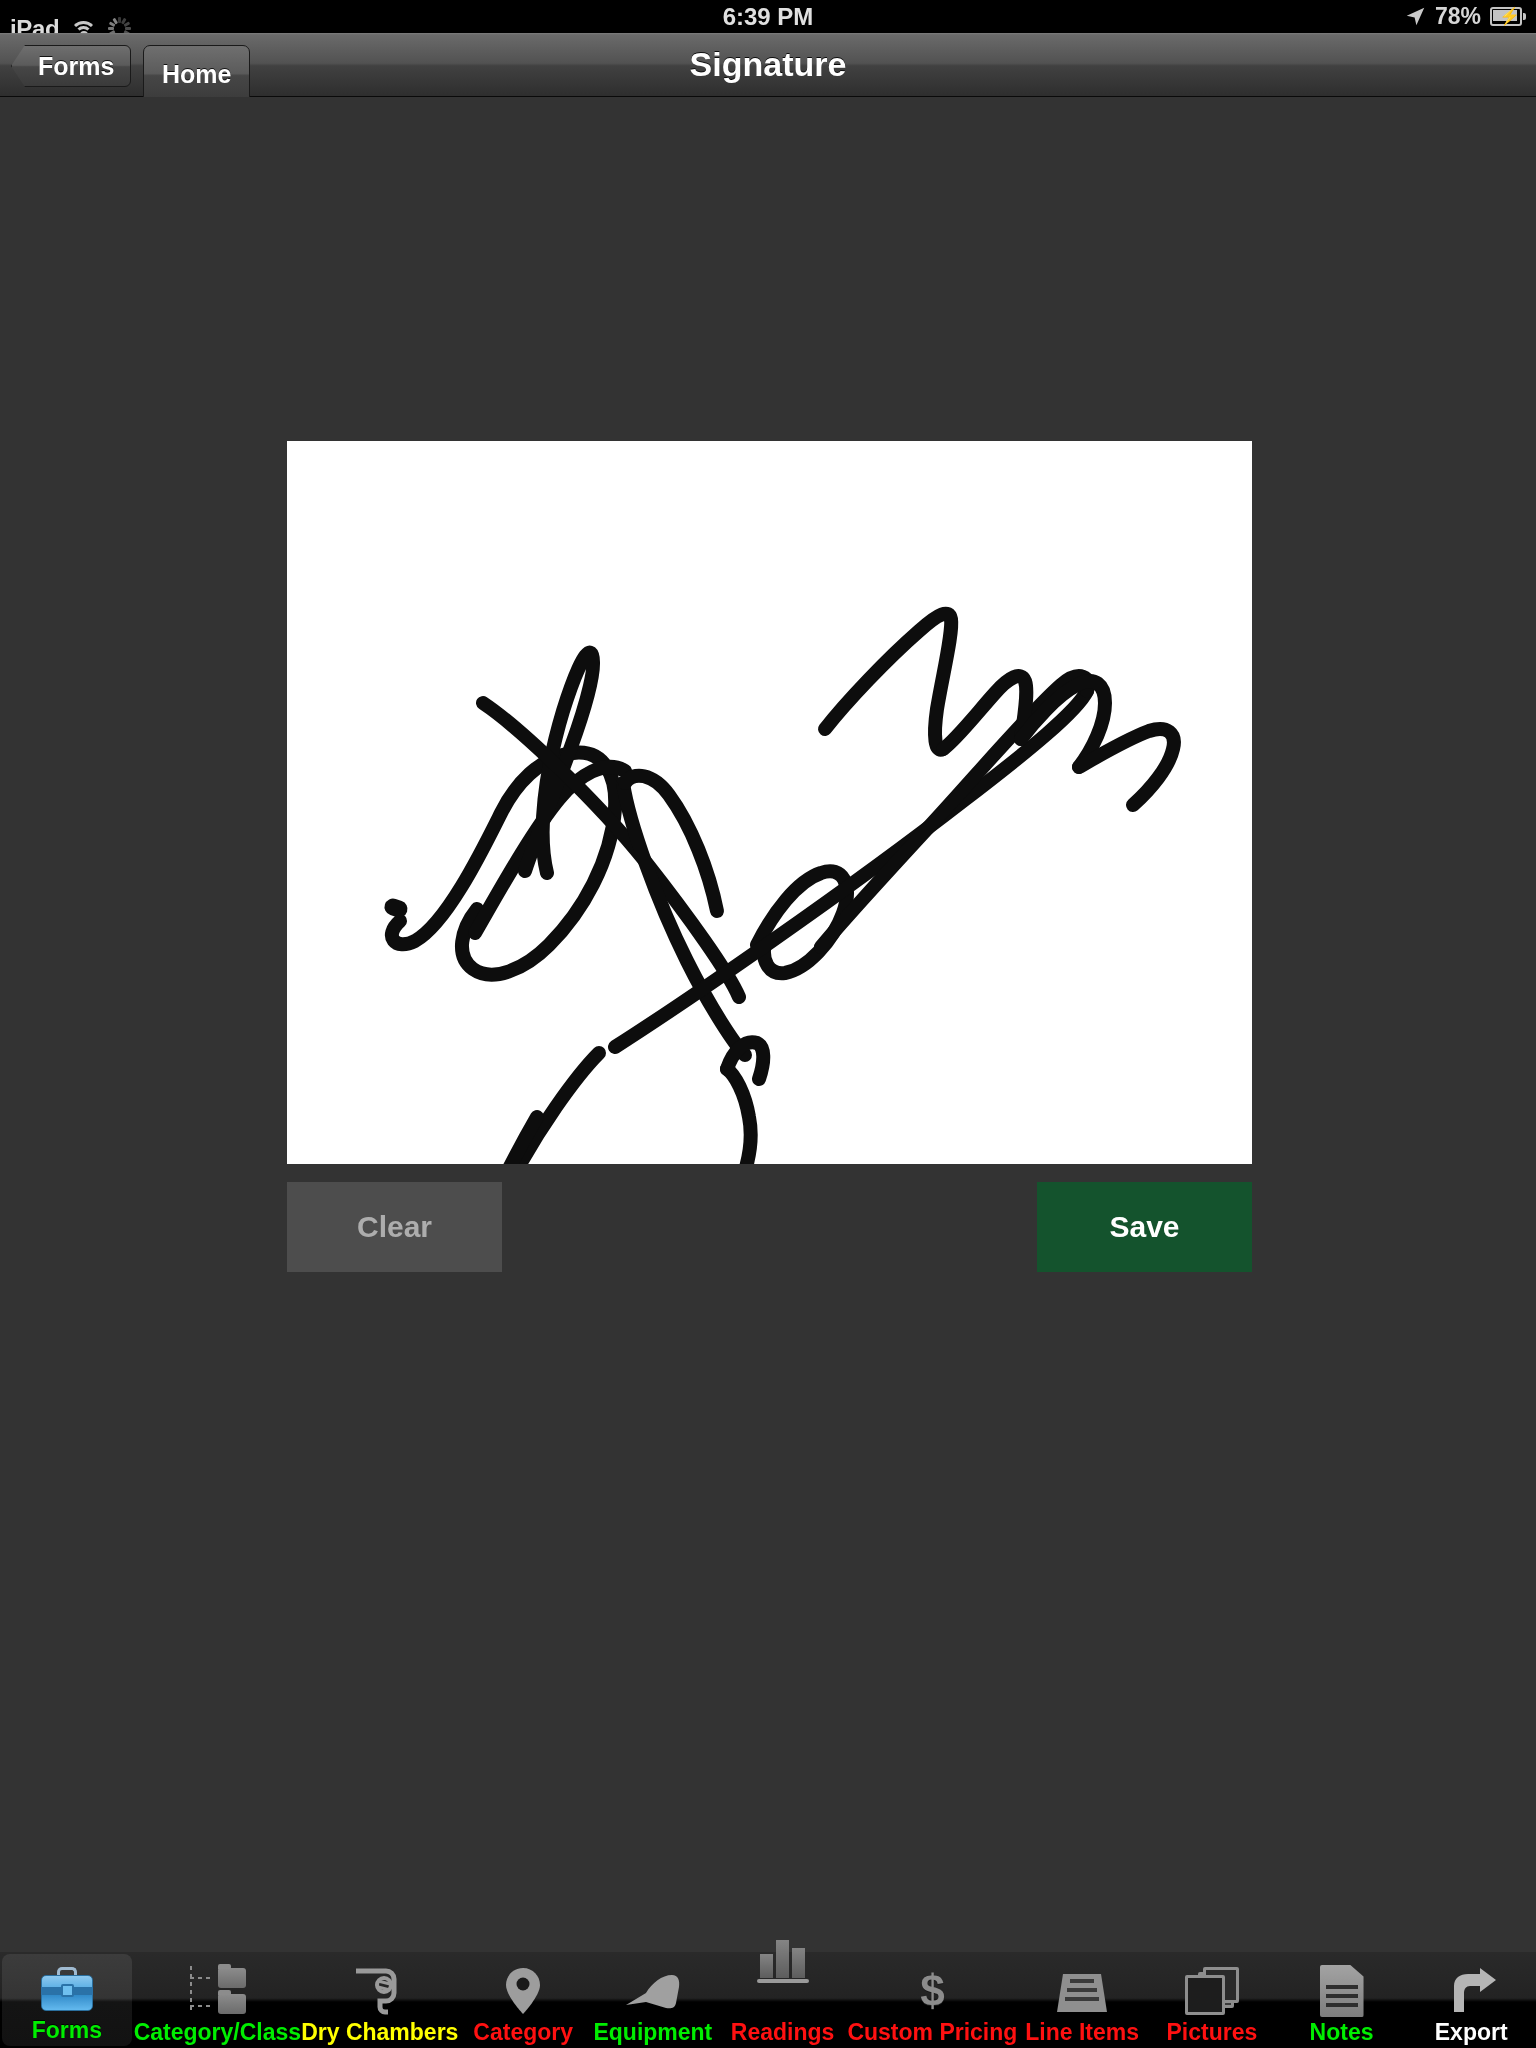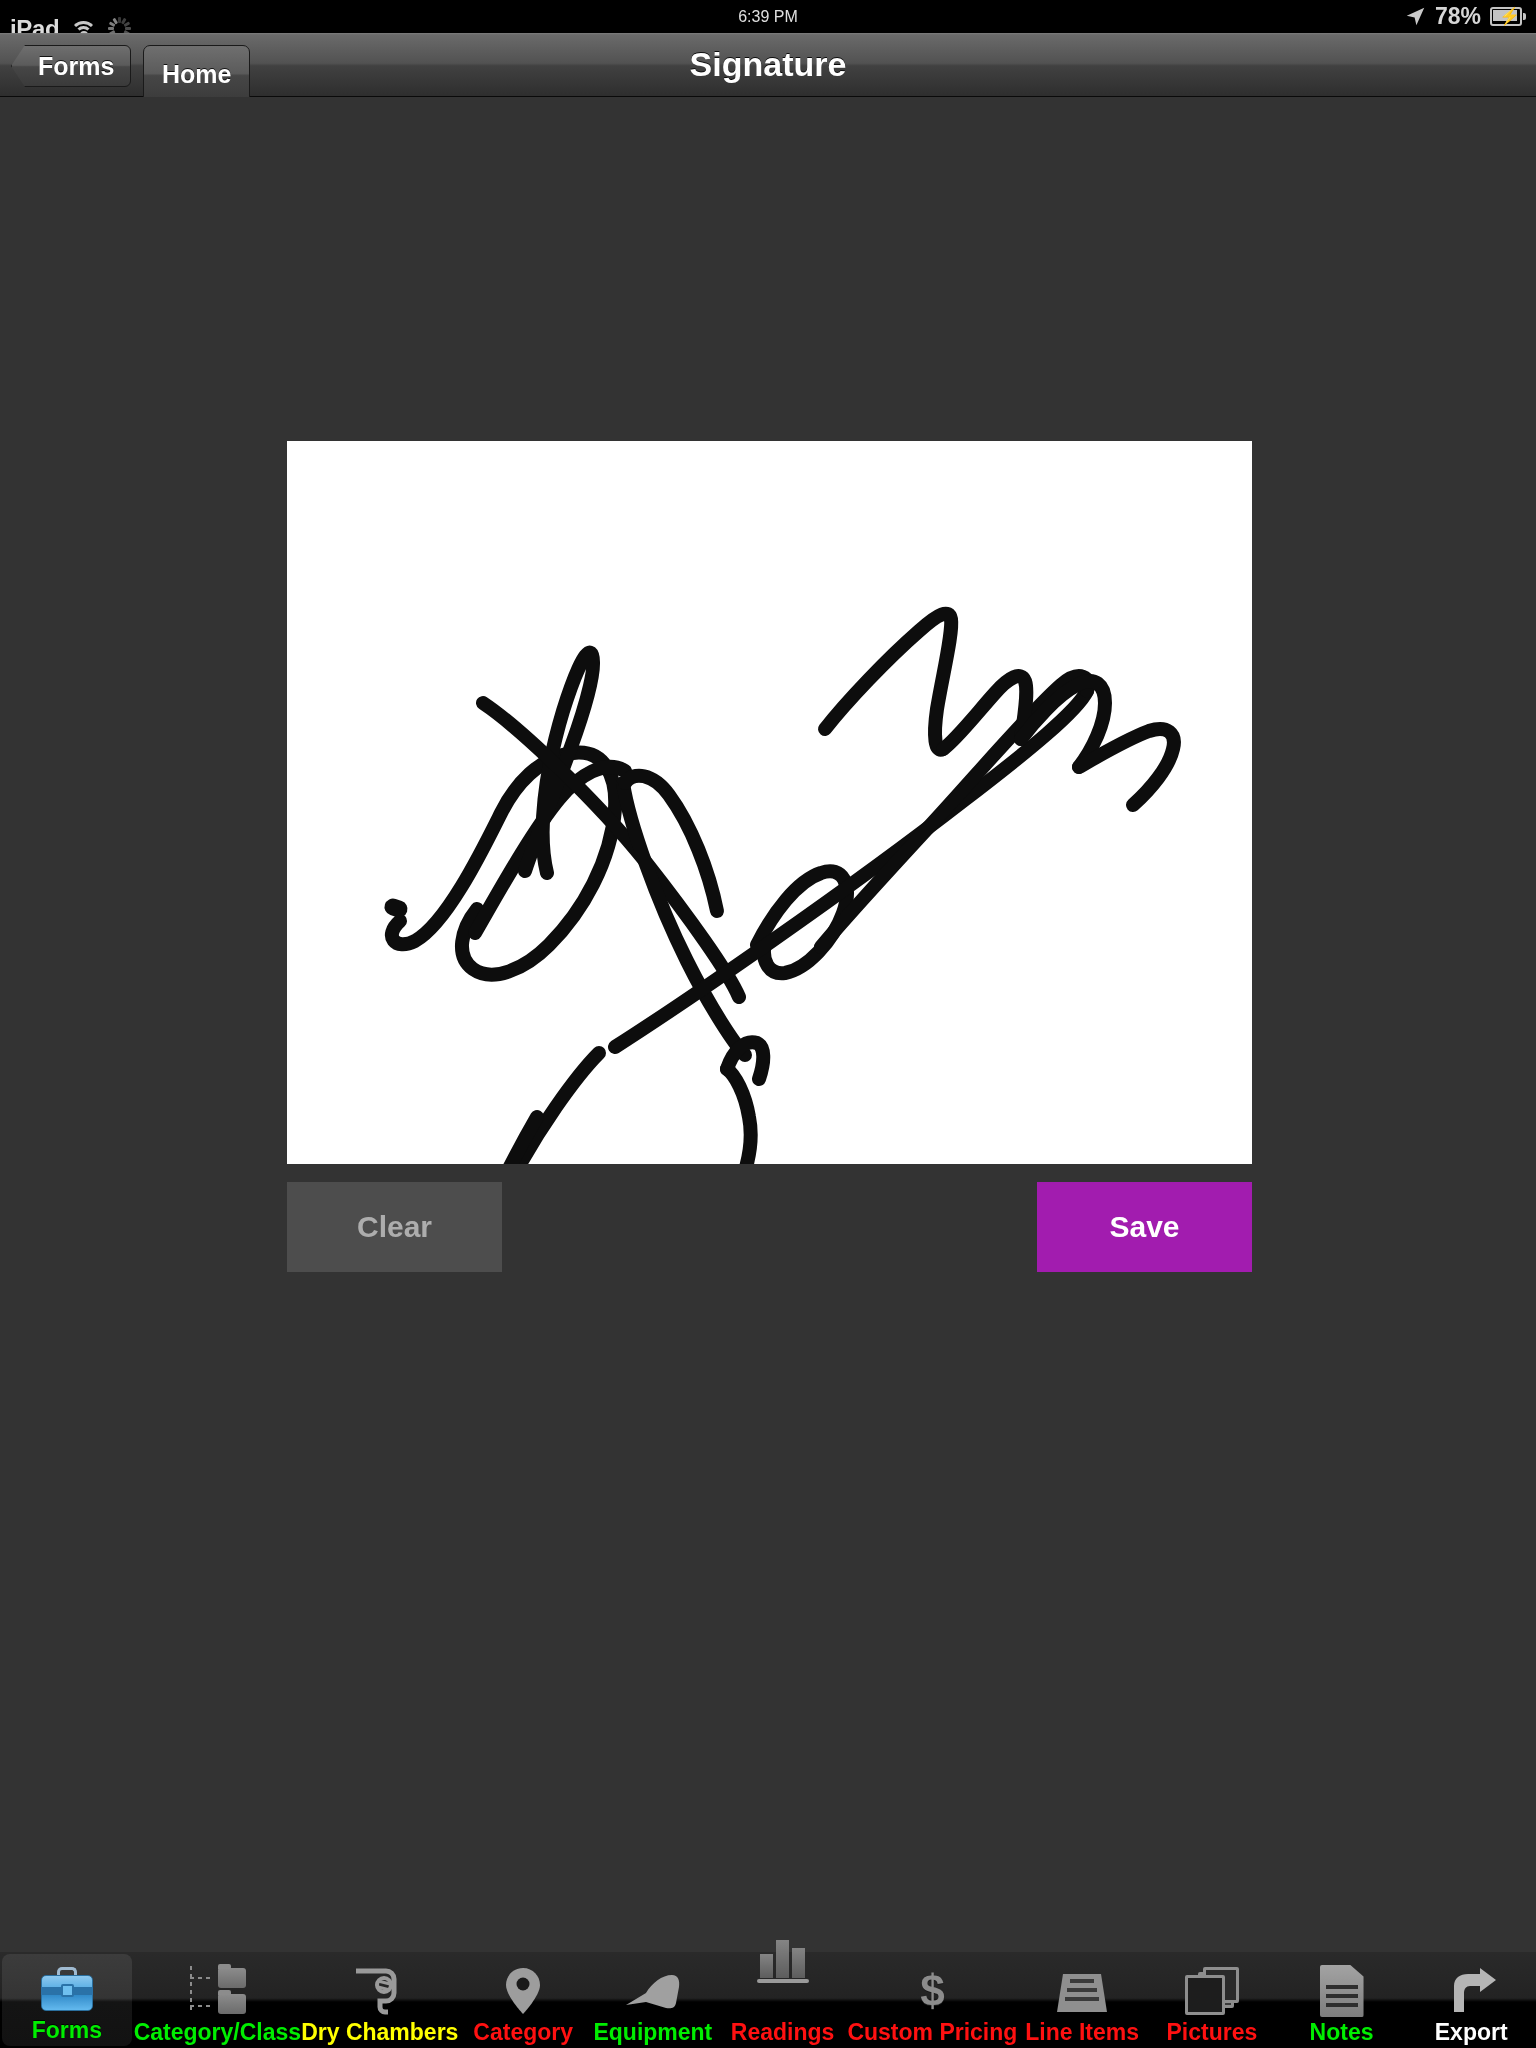--- a/index.html
+++ b/index.html
@@ -83,21 +83,21 @@
   .sig-canvas svg{ display:block; width:100%; height:100%; }
   .btn-clear{
     position:absolute; left:287px; top:1085px; width:215px; height:90px;
     background:#4d4d4d; color:#adadad;
     font-size:30px; font-weight:700;
     display:flex; align-items:center; justify-content:center;
     border:none;
   }
   .btn-save{
     position:absolute; left:1037px; top:1085px; width:215px; height:90px;
-    background:#a21caf; color:#ffffff;
+    background:#14532d; color:#ffffff;
     font-size:30px; font-weight:700;
     display:flex; align-items:center; justify-content:center;
     border:none;
   }
 
   
   .tab-bar{
     position:absolute; left:0; bottom:0; width:1536px; height:96px;
     background:linear-gradient(to bottom,#2a2a2a 0%,#232323 48%,#000 52%,#000 100%);
     display:flex; align-items:stretch;
@@ -194,21 +194,21 @@
         <b style="transform: rotate(120deg); opacity: 0.53;"></b>
         <b style="transform: rotate(150deg); opacity: 0.58;"></b>
         <b style="transform: rotate(180deg); opacity: 0.63;"></b>
         <b style="transform: rotate(210deg); opacity: 0.67;"></b>
         <b style="transform: rotate(240deg); opacity: 0.72;"></b>
         <b style="transform: rotate(270deg); opacity: 0.76;"></b>
         <b style="transform: rotate(300deg); opacity: 0.81;"></b>
         <b style="transform: rotate(330deg); opacity: 0.85;"></b>
       </span>
   </div>
-  <div style="position:absolute;left:0;right:0;top:0;height:25px;text-align:center;line-height:33px;font-size:16px;font-weight:400;color:#e0e0e0;">6:39 PM</div>
+  <div style="position:absolute;left:0;right:0;top:0;height:25px;text-align:center;line-height:33px;font-size:24px;font-weight:700;color:#e0e0e0;">6:39 PM</div>
   <div class="status-right">
     <svg class="loc-icon" viewBox="0 0 24 24">
       <path d="M22 2 L2 11 L11 13 L13 22 Z" fill="#c9c9c9"></path>
     </svg>
     <span class="battery-pct">78%</span>
     <span class="battery-icon">
       <span class="shell"></span>
         <span class="fill"></span>
         <span class="nub"></span>
         <span class="bolt">⚡</span>

